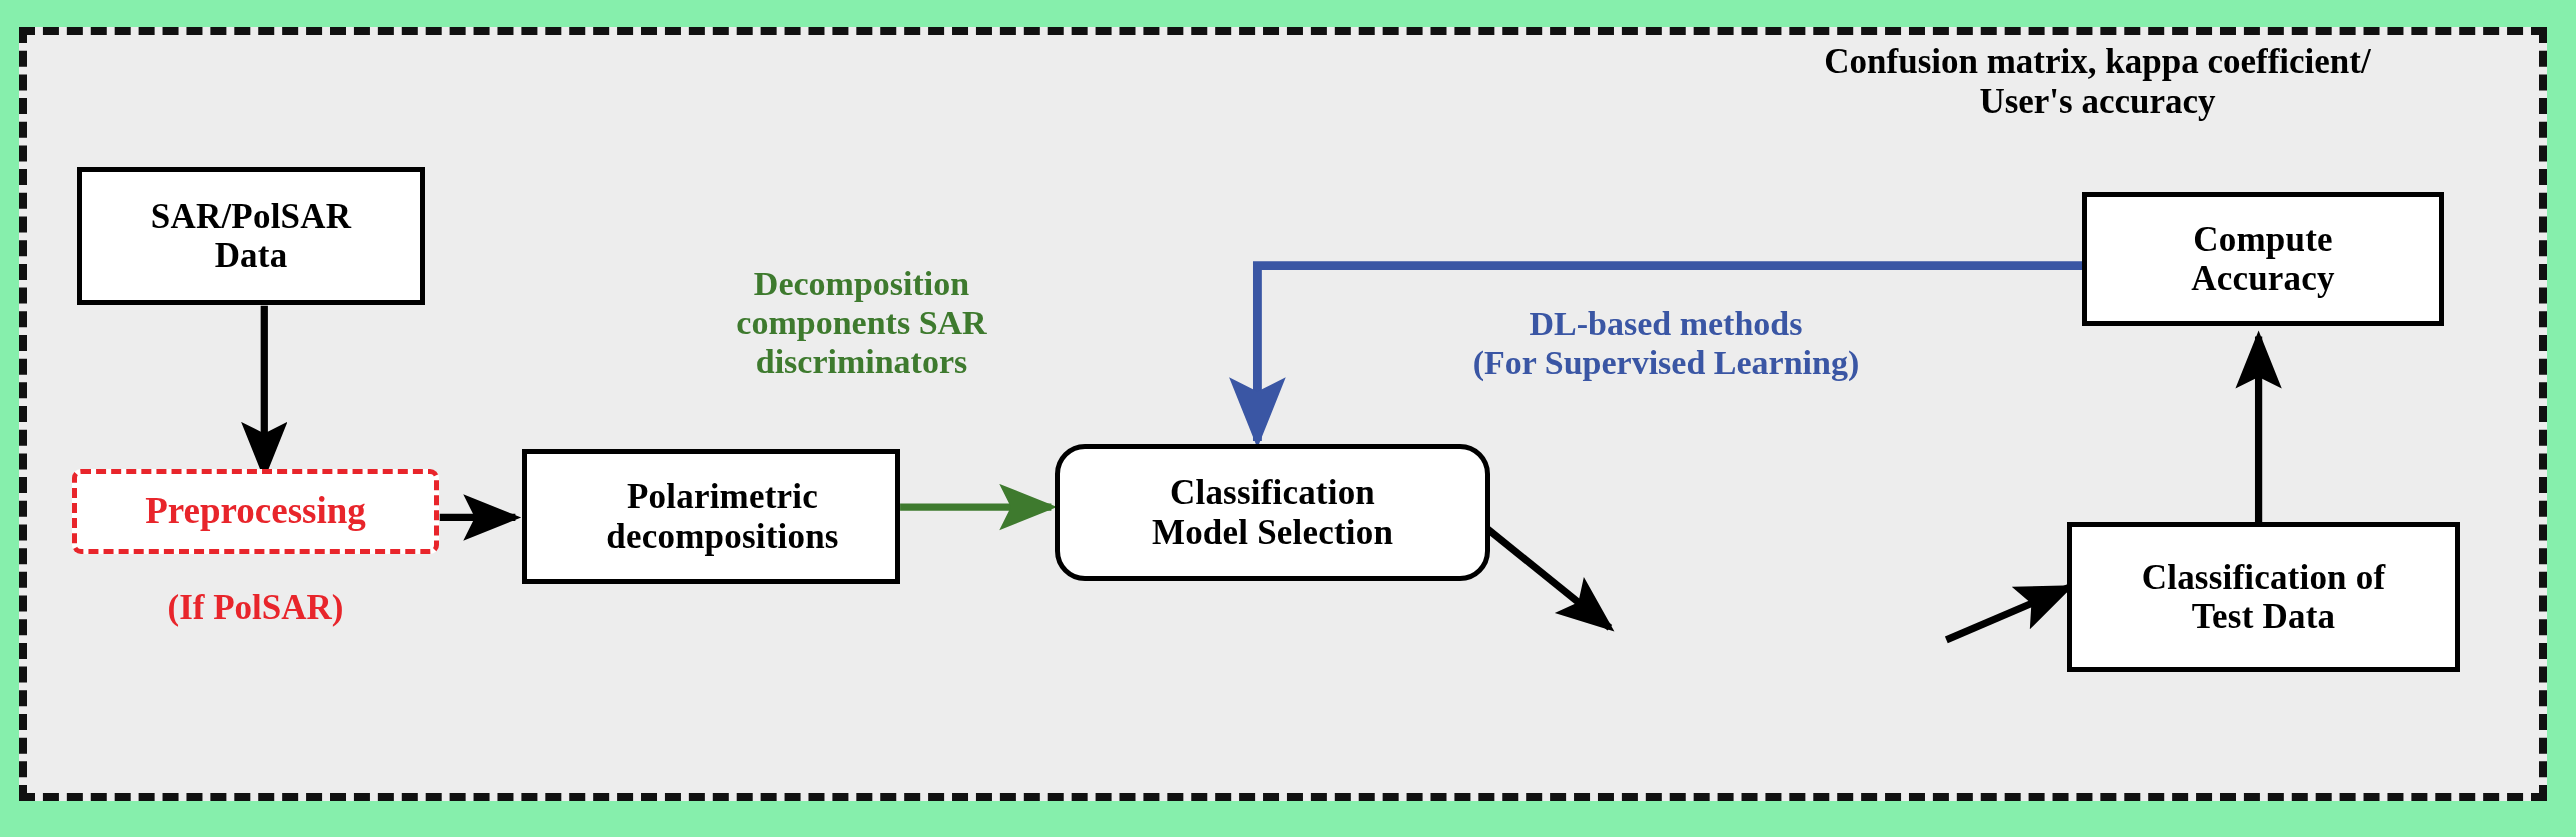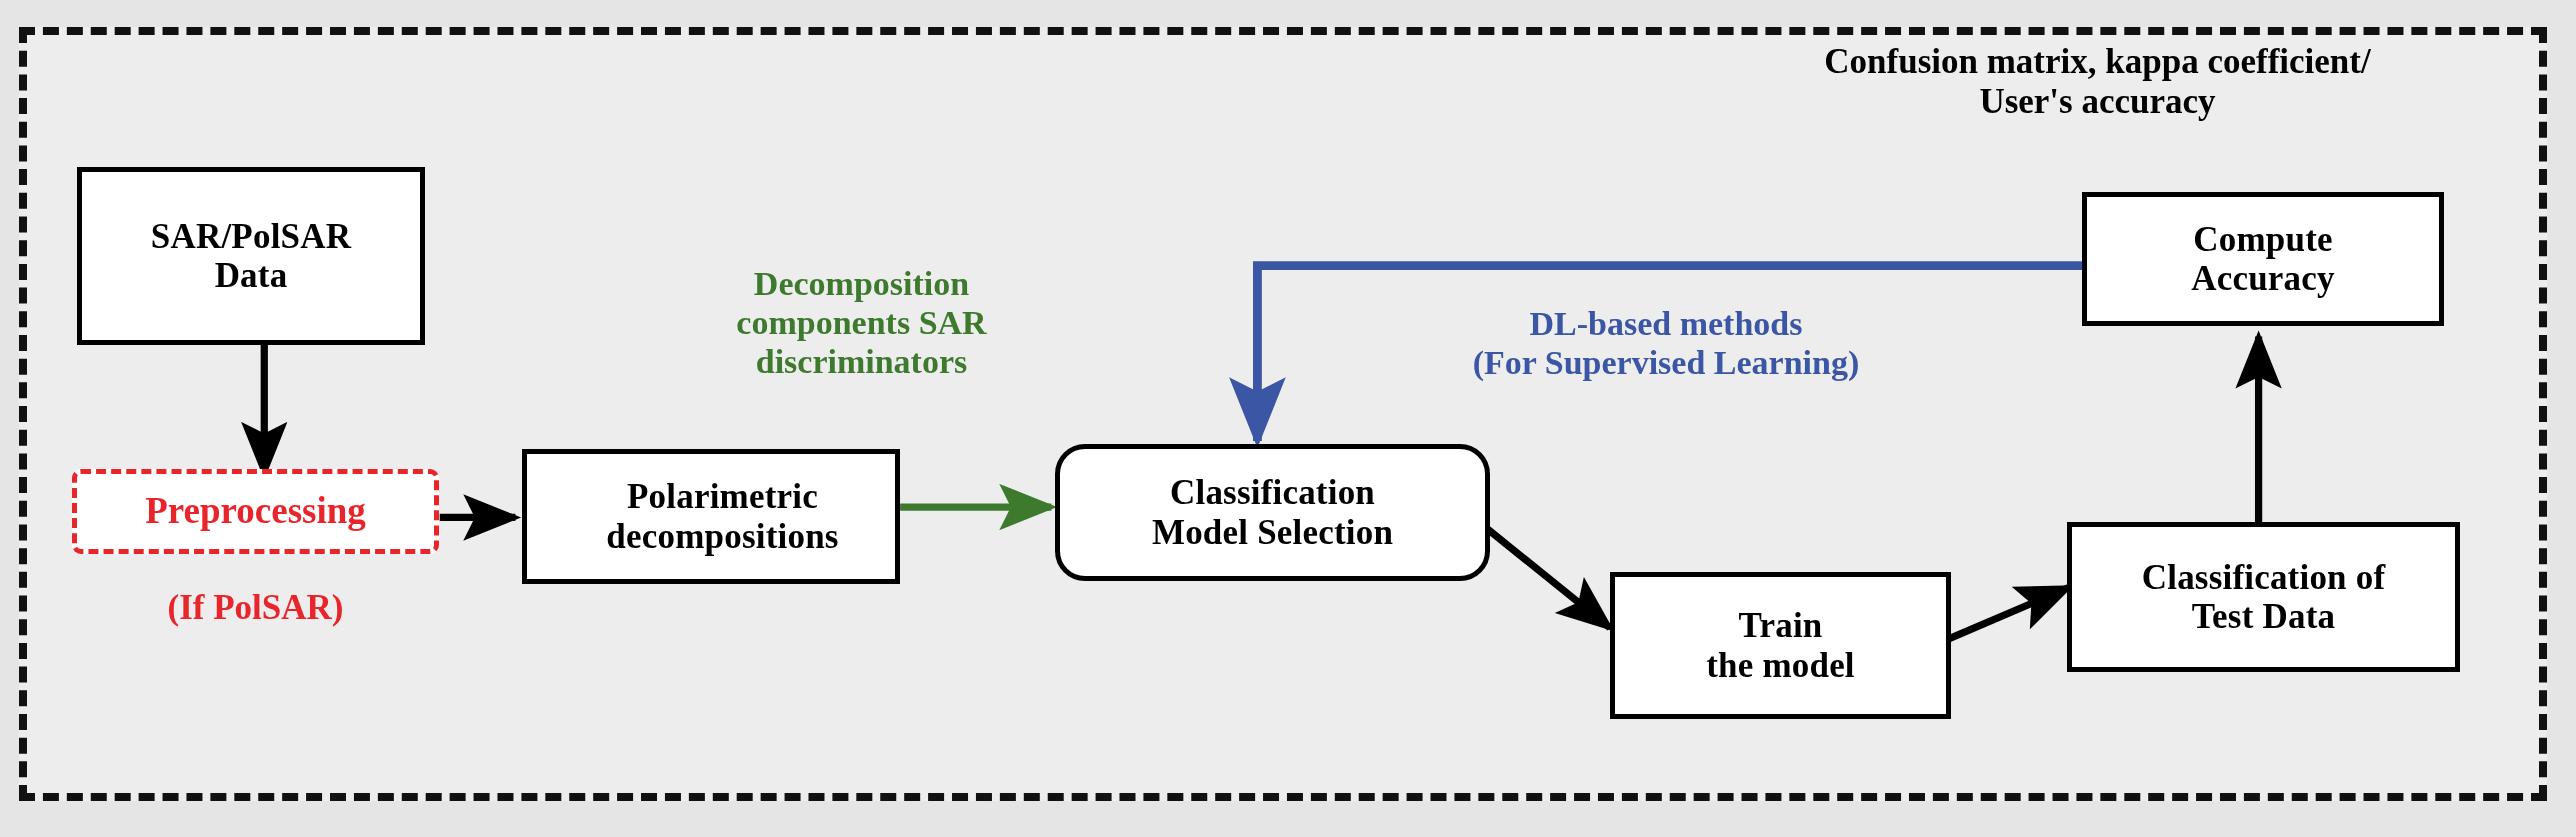--- a/index.html
+++ b/index.html
@@ -4,21 +4,21 @@
 <style>
   html, body {
     margin: 0;
     padding: 0;
     background: #ffffff;
   }
   #canvas {
     position: relative;
     width: 2576px;
     height: 837px;
-    background: #e5e5e5;
+    background: #86efac;
     font-family: "Liberation Serif", "DejaVu Serif", serif;
     overflow: hidden;
   }
   
   #outer-dashed {
     position: absolute;
     left: 19.3px;
     top: 27px;
     width: 2528px;
     height: 774px;
@@ -101,21 +101,21 @@
     <line x1="2418" y1="795" x2="2570" y2="730" stroke="#000000" stroke-width="9" marker-end="url(#arrow-black)"></line>
 
     <line x1="2806" y1="652" x2="2806" y2="418" stroke="#000000" stroke-width="9" marker-end="url(#arrow-black)"></line>
 
     <polyline points="2588,330 1562,330 1562,548" fill="none" stroke="#3a56a4" stroke-width="11" marker-end="url(#arrow-blue)"></polyline>
   </svg>
 
   <div class="free-label" style="left:1691px; top:42px; width:813px; font-size:35px; color:#000000;">Confusion matrix, kappa coefficient/
 User's accuracy</div>
 
-  <div class="node" style="left:77px; top:167px; width:348px; height:178px; font-size:35px;">
+  <div class="node" style="left:77px; top:167px; width:348px; height:138px; font-size:35px;">
     <span class="txt" style="white-space:pre-line;">SAR/PolSAR
 Data</span>
   </div>
 
   <div class="node-dashed-red" style="left:72px; top:469px; width:367px; height:85px; font-size:37px;border-radius:9px;">
     <span class="txt" style="white-space:pre-line;">Preprocessing</span>
   </div>
 
   <div class="free-label" style="left:72px; top:588px; width:367px; font-size:35px; color:#e8252b;">(If PolSAR)</div>
 
@@ -129,24 +129,20 @@
 discriminators</div>
 
   <div class="node" style="left:1055px; top:444px; width:435px; height:137px; font-size:35px;border-radius:30px;">
     <span class="txt" style="white-space:pre-line;">Classification
 Model Selection</span>
   </div>
 
   <div class="free-label" style="left:1332px; top:304px; width:668px; font-size:34px; color:#3a56a4;">DL-based methods
 (For Supervised Learning)</div>
 
-  <div class="node" style="left:1610px; top:572px; width:341px; height:147px; font-size:35px;">
-    <span class="txt" style="white-space:pre-line;">Train
-the model</span>
-  </div>
 
   <div class="node" style="left:2067px; top:522px; width:393px; height:150px; font-size:35px;align-items:center;">
     <span class="txt" style="white-space:pre-line;">Classification of
 Test Data</span>
   </div>
 
   <div class="node" style="left:2082px; top:192px; width:362px; height:134px; font-size:35px;">
     <span class="txt" style="white-space:pre-line;">Compute
 Accuracy</span>
   </div>

